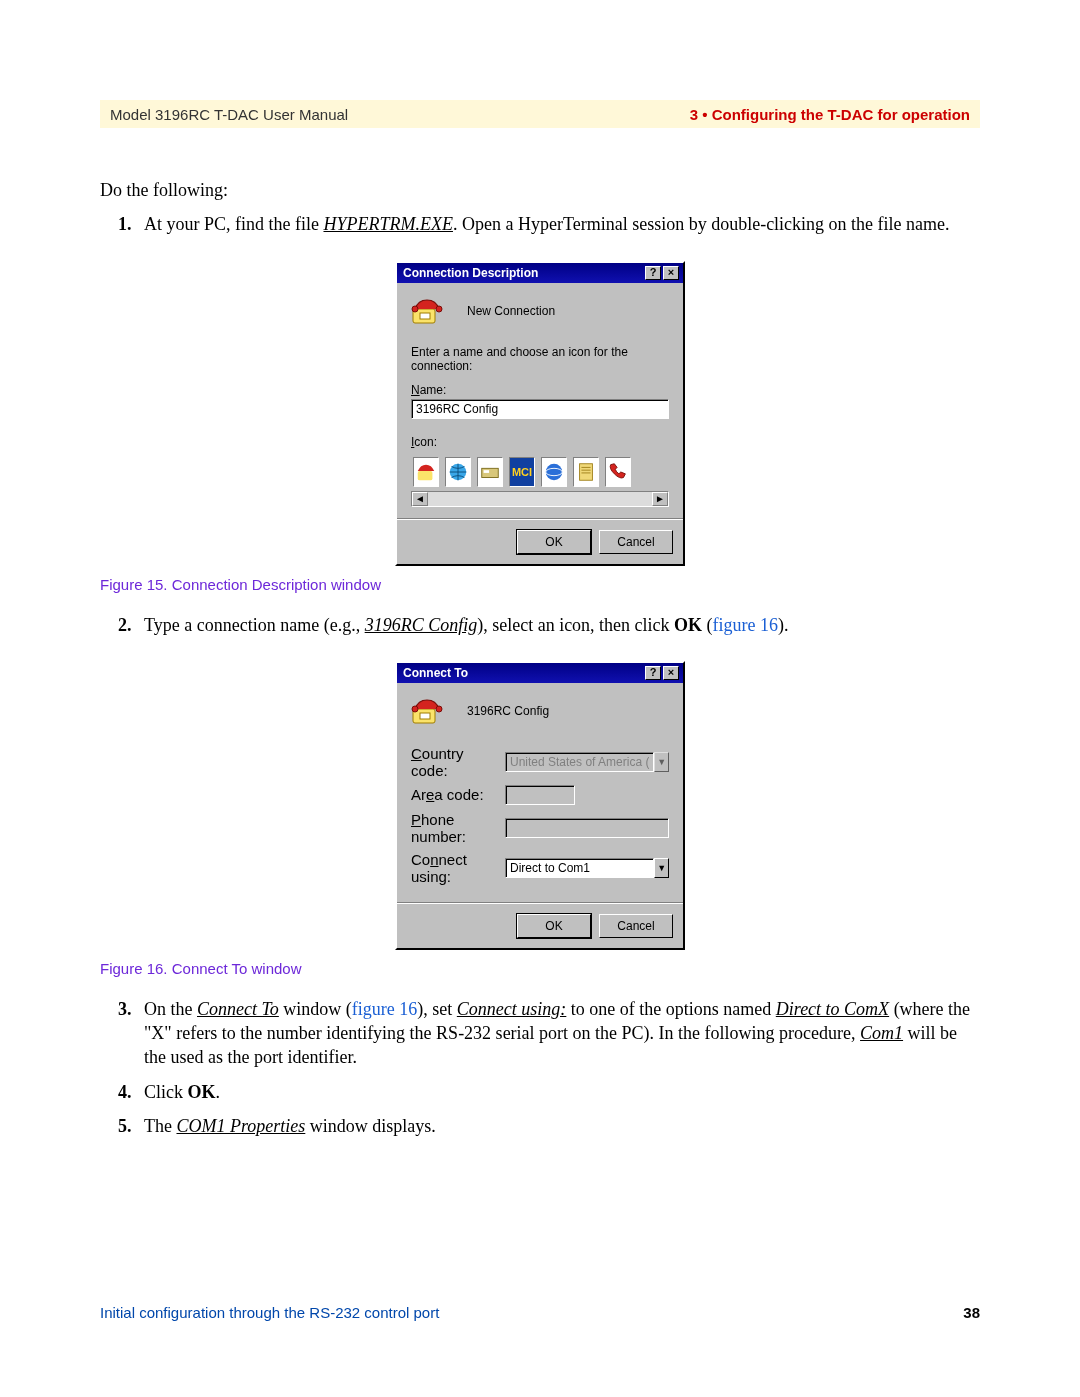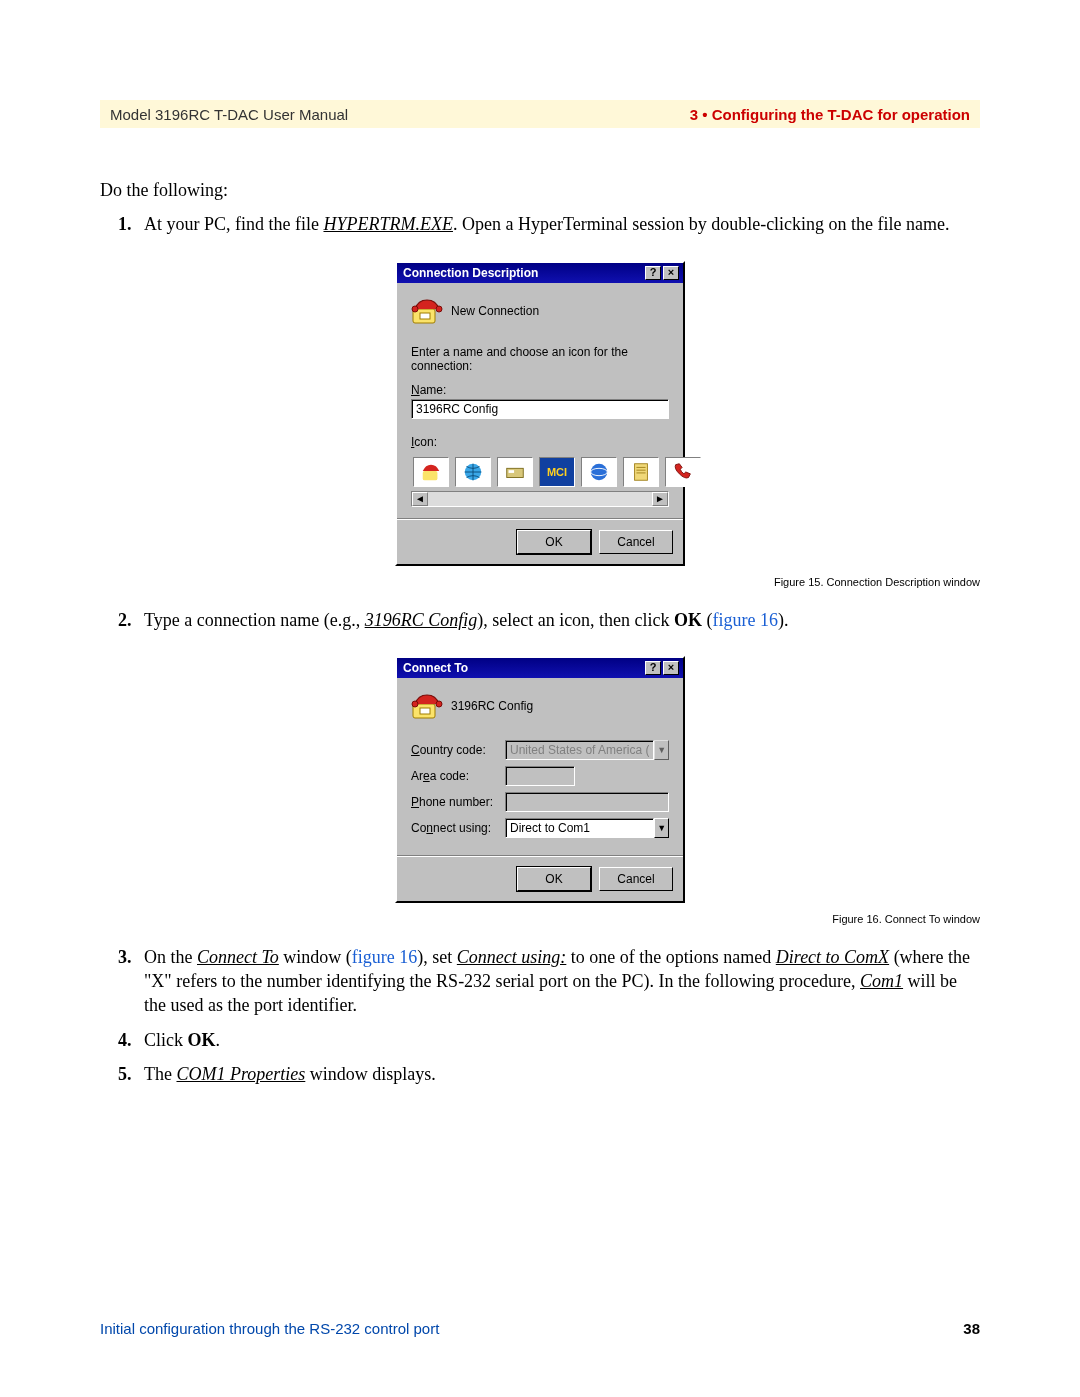--- a/index.html
+++ b/index.html
@@ -55,29 +55,29 @@
     font-weight: bold;
     min-width: 26px;
     flex-shrink: 0;
   }
   .ol-body { flex: 1; }
   .italic { font-style: italic; text-decoration: underline; }
   .bold { font-weight: bold; }
   .link { color: #1a5fd4; }
   .figure { text-align: center; margin: 24px 0 8px 0; }
   .caption {
-    text-align: right;
+    text-align: left;
     font-family: Arial, Helvetica, sans-serif;
-    font-size: 11px;
-    color: #000000;
+    font-size: 15px;
+    color: #6d28d9;
     margin: 10px 0 20px 0;
   }
   .footer {
     position: absolute;
-    bottom: 60px;
+    bottom: 76px;
     left: 100px;
     right: 100px;
     display: flex;
     justify-content: space-between;
     font-family: Arial, Helvetica, sans-serif;
     font-size: 15px;
   }
   .footer-left { color: #0047ab; }
   .footer-right { color: #000; font-weight: bold; margin-left: 23px; }
 
@@ -113,21 +113,21 @@
     border-right: 1px solid #000;
     border-bottom: 1px solid #000;
     color: #000;
     font-weight: bold;
     font-size: 11px;
     line-height: 10px;
     text-align: center;
     font-family: Arial, sans-serif;
   }
   .dlg-body { padding: 12px 14px 12px 14px; }
-  .newconn-row { display: flex; align-items: center; gap: 8px; margin-bottom: 18px; }
+  .newconn-row { display: flex; align-items: center; gap: 24px; margin-bottom: 18px; }
   .lbl { font-size: 12px; margin-bottom: 2px; display: block; }
   .underline-letter { text-decoration: underline; }
   .field {
     width: 100%;
     height: 20px;
     background: #fff;
     border-top: 1px solid #808080;
     border-left: 1px solid #808080;
     border-right: 1px solid #fff;
     border-bottom: 1px solid #fff;
@@ -138,21 +138,21 @@
   }
   .field[disabled] { background: #c0c0c0; color: #808080; }
   .icon-strip {
     display: flex;
     align-items: center;
     gap: 6px;
     background: #c0c0c0;
     padding: 6px 2px 2px 2px;
   }
   .icon-box {
-    width: 36px; height: 30px;
+    width: 26px; height: 30px;
     background: #fff;
     border-top: 1px solid #808080;
     border-left: 1px solid #808080;
     border-right: 1px solid #fff;
     border-bottom: 1px solid #fff;
     display: flex; align-items: center; justify-content: center;
     flex-shrink: 0;
   }
   .hscroll {
     height: 16px;
@@ -186,21 +186,21 @@
     border-top: 1px solid #fff;
     border-left: 1px solid #fff;
     border-right: 1px solid #000;
     border-bottom: 1px solid #000;
     font-family: inherit;
     font-size: 12px;
     padding: 0 8px;
   }
   .btn9x.default { box-shadow: 0 0 0 1px #000; }
   .form-row { display: flex; align-items: center; gap: 6px; margin: 6px 0; }
-  .form-row .flabel { width: 88px; font-size: 12px; }
+  .form-row .flabel { width: 88px; font-size: 15px; }
   .form-row .fwrap { flex: 1; position: relative; display: flex; }
   .combo-btn {
     width: 16px; height: 20px;
     background: #c0c0c0;
     border-top: 1px solid #fff; border-left: 1px solid #fff;
     border-right: 1px solid #000; border-bottom: 1px solid #000;
     font-size: 9px; line-height: 18px; text-align: center;
   }
   .phone-svg { width: 32px; height: 32px; }
   .mini-icon { width: 22px; height: 22px; }

